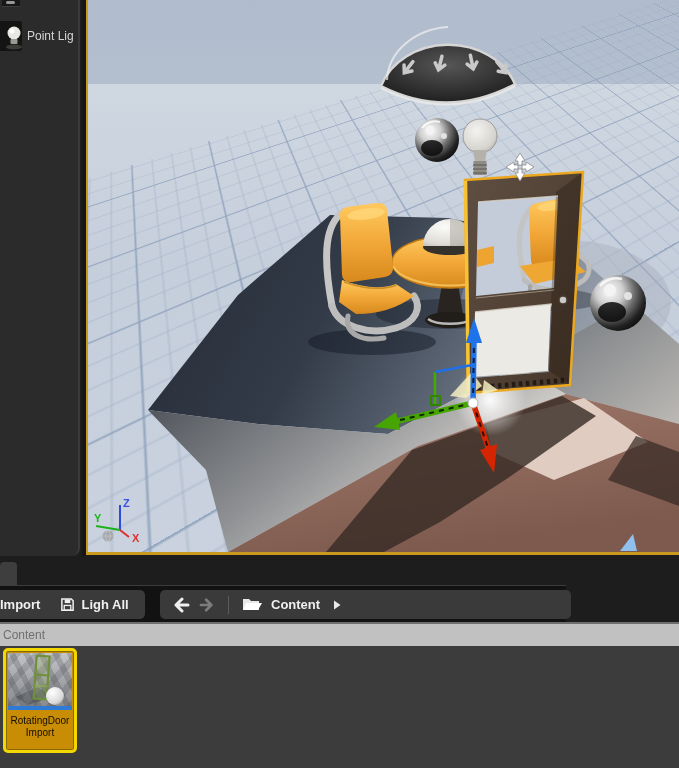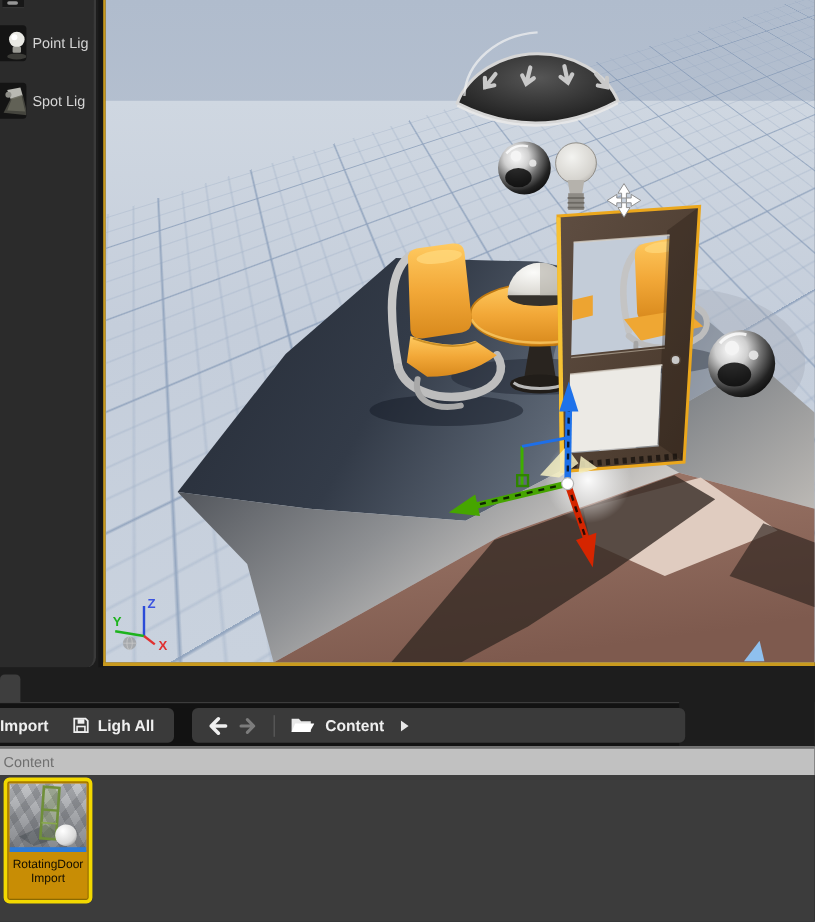--- a/index.html
+++ b/index.html
@@ -86,31 +86,20 @@
         <svg width="22" height="30">
             <circle cx="14" cy="12" r="6.5" fill="#e9e9e4"></circle>
             <circle cx="12" cy="10" r="2.5" fill="#ffffff"></circle>
             <rect x="10.5" y="18" width="7" height="5" rx="1" fill="#9a9a94"></rect>
             <ellipse cx="14" cy="26" rx="8" ry="2.5" fill="#3c3c38"></ellipse>
           </svg>
       </span>
       <span class="place-label">Point Lig</span>
     </div>
 
-    <div class="place-item">
-      <span class="place-icon">
-        <svg width="22" height="30">
-            <polygon points="6,6 17,4 19,11 9,14" fill="#b9b9b3"></polygon>
-            <circle cx="7" cy="10" r="2.5" fill="#8e8e88"></circle>
-            <polygon points="9,13 19,10 23,27 3,25" fill="#56564c" opacity="0.75"></polygon>
-            <polygon points="10,13 18,11 21,24 6,23" fill="#7d7d6e" opacity="0.5"></polygon>
-          </svg>
-      </span>
-      <span class="place-label">Spot Lig</span>
-    </div>
 
   </div>
 
   <div class="vp-gap"></div>
   <div class="vp-border-left"></div>
   <div class="vp-border-bottom"></div>
 
   <div class="viewport">
     <div class="sky"></div>
     <div class="floor-base"></div>

